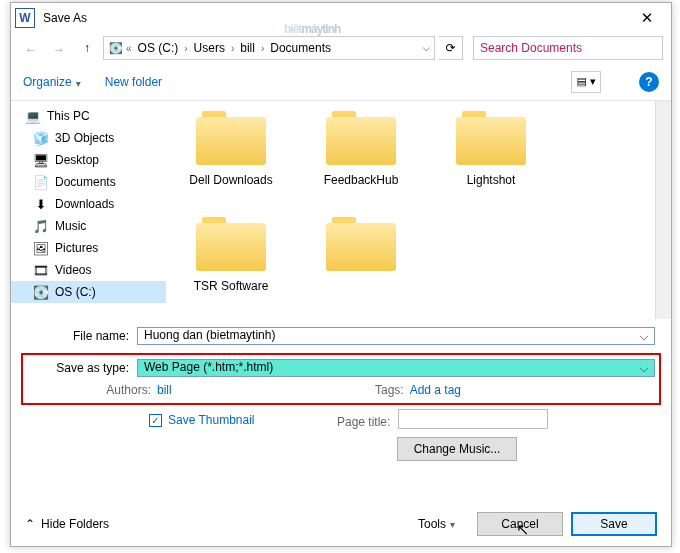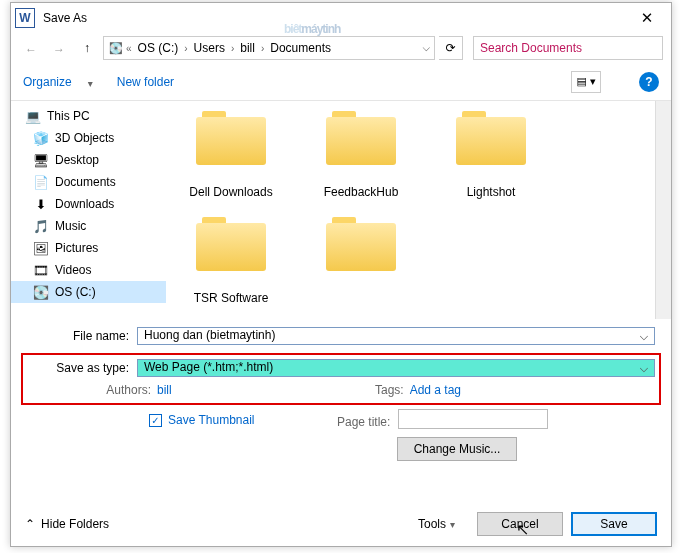--- a/index.html
+++ b/index.html
@@ -12,32 +12,32 @@
 .navbar{height:30px;display:flex;align-items:center;padding:0 8px;gap:4px}
 .nav-btn{width:24px;height:24px;display:flex;align-items:center;justify-content:center;color:#999;border:1px solid transparent}
 .nav-btn.enabled{color:#000}
 .addr{flex:1;height:24px;border:1px solid #ccc;display:flex;align-items:center;padding:0 4px;gap:2px}
 .addr-icon{width:16px;height:16px;display:flex;align-items:center;justify-content:center;font-size:11px}
 .crumb{padding:2px 4px;cursor:default}
 .chev{color:#666;font-size:10px}
 .refresh{width:24px;height:24px;border:1px solid #ccc;border-left:none;display:flex;align-items:center;justify-content:center}
 .search{width:190px;height:24px;border:1px solid #ccc;margin-left:6px;padding:0 6px;color:#be185d;display:flex;align-items:center}
 .toolbar{height:38px;display:flex;align-items:center;padding:0 12px;gap:24px;border-bottom:1px solid #e5e5e5}
-.tool-link{color:#0066cc;display:flex;align-items:flex-end;gap:16px}
+.tool-link{color:#0066cc;display:flex;align-items:flex-end;gap:4px}
 .tool-spacer{flex:1}
 .view-btn{width:30px;height:22px;border:1px solid #ccc;display:flex;align-items:center;justify-content:center;font-size:11px}
 .help{width:20px;height:20px;border-radius:50%;background:#0078d7;color:#fff;display:flex;align-items:center;justify-content:center;margin-left:14px;font-weight:bold}
 .body{display:flex;height:218px}
 .tree{width:155px;border-right:none;padding-top:4px;overflow:hidden}
 .tree-item{display:flex;align-items:center;gap:6px;padding:3px 8px 3px 22px;cursor:default}
 .tree-item.root{padding-left:14px}
 .tree-item.sel{background:#cce8ff}
 .tree-ic{width:16px;height:16px;display:flex;align-items:center;justify-content:center;font-size:13px}
 .content{flex:1;padding:8px 10px;display:flex;flex-wrap:wrap;align-content:flex-start;gap:6px 20px;position:relative}
-.folder{width:110px;height:100px;display:flex;flex-direction:column;align-items:center;text-align:center;gap:20px}
+.folder{width:110px;height:100px;display:flex;flex-direction:column;align-items:center;text-align:center;gap:8px}
 .folder-ic{width:70px;height:56px;position:relative}
 .folder-ic::before{content:"";position:absolute;left:6px;top:2px;width:24px;height:10px;background:#fcd667;border-radius:2px 2px 0 0}
 .folder-ic::after{content:"";position:absolute;left:0;top:8px;width:70px;height:48px;background:linear-gradient(#ffe9a6,#f5c94c);border-radius:3px}
 .folder-label{font-size:12px}
 .scrollbar{position:absolute;right:0;top:0;width:16px;height:100%;background:#f0f0f0;border-left:1px solid #ddd}
 .form{padding:8px 16px 0 16px}
 .row{display:flex;align-items:center;margin-bottom:8px}
 .lbl{width:110px;text-align:right;padding-right:8px}
 .combo{flex:1;height:18px;border:1px solid #7a9ac3;padding:0 20px 0 6px;position:relative;background:#fff}
 .combo.gray{background:#5eead4}

